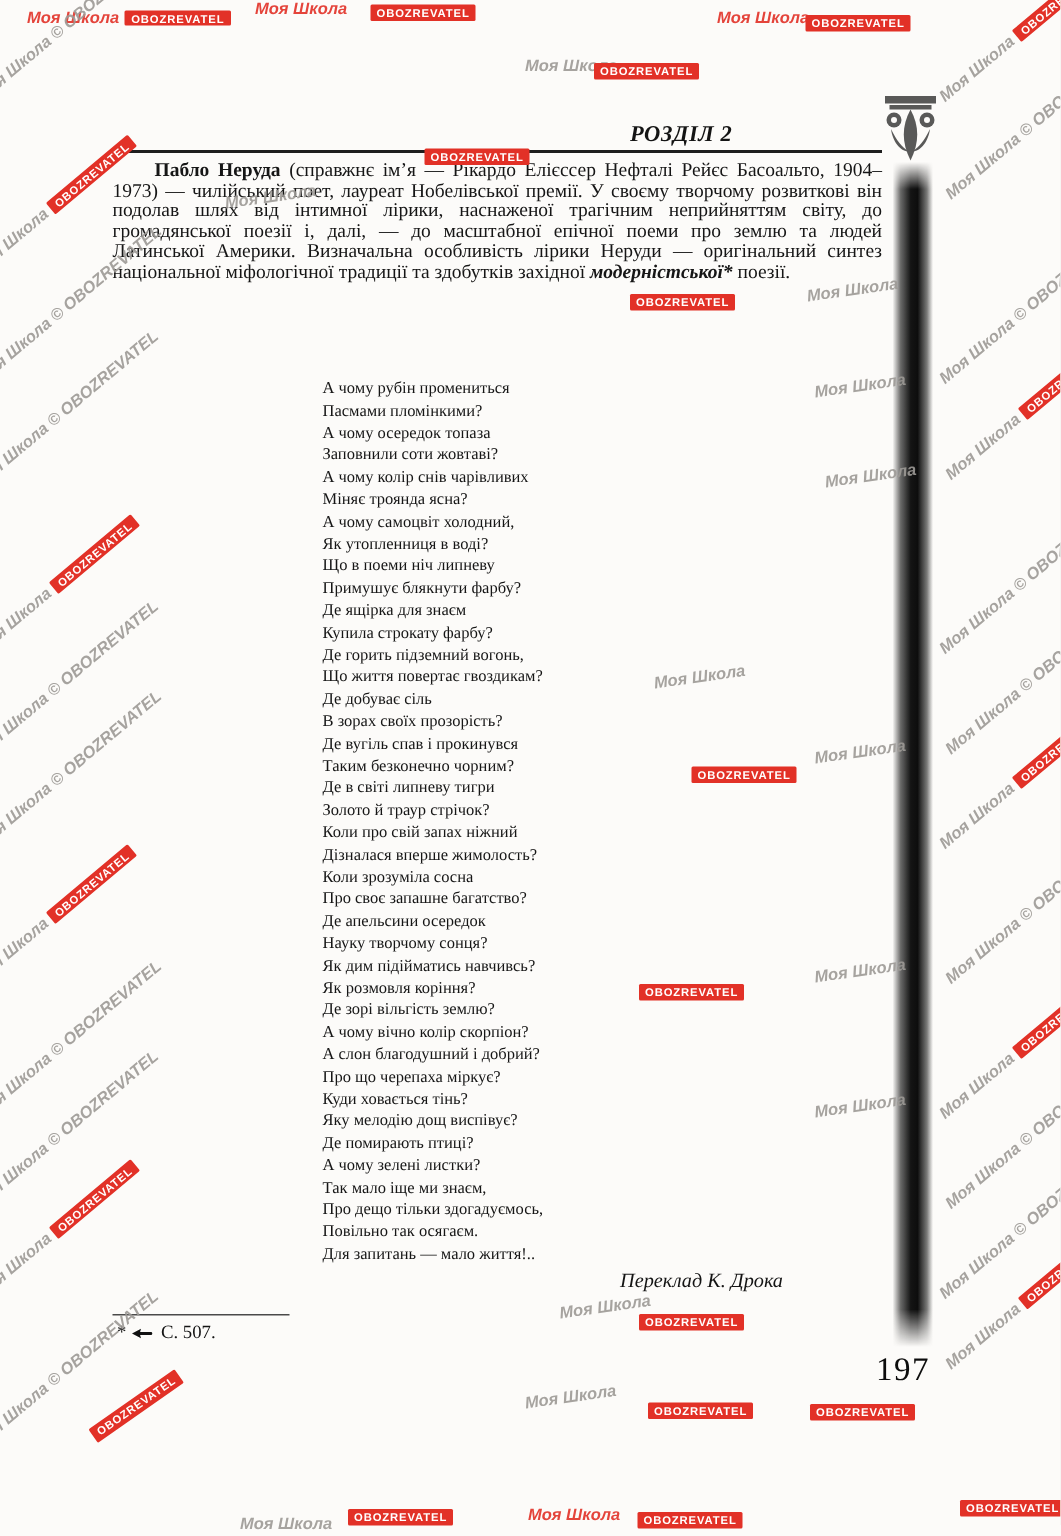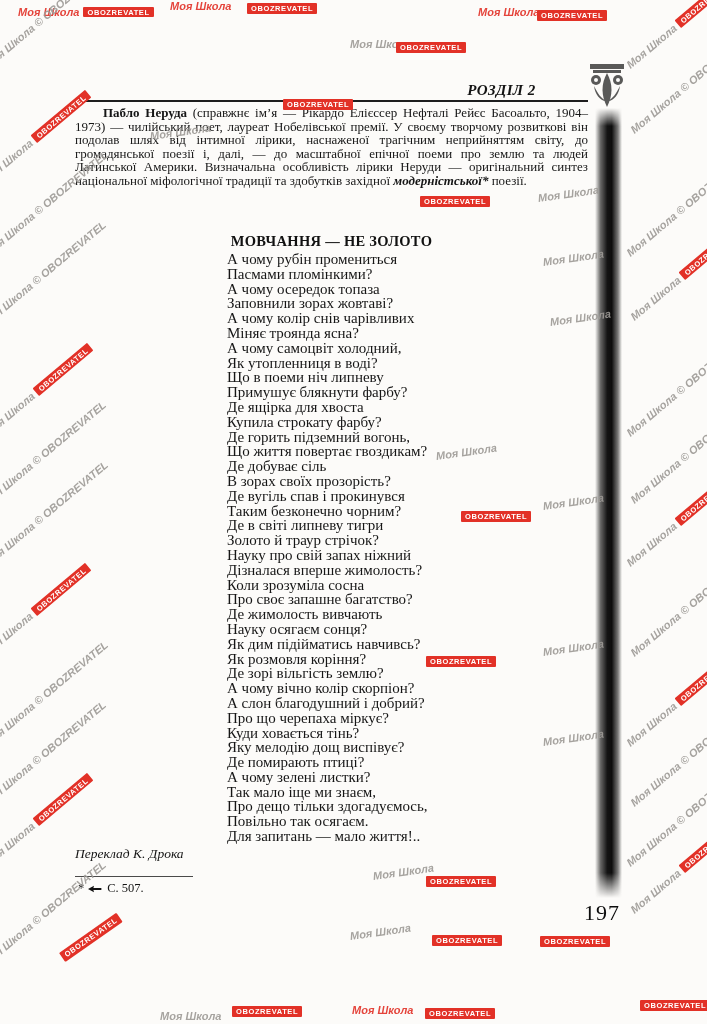--- a/index.html
+++ b/index.html
@@ -7,21 +7,21 @@
     width:707px;height:1024px;overflow:hidden;
     background:#efedea;
     font-family:"Liberation Serif", serif;
   }
   .page{
     position:relative;width:707px;height:1024px;overflow:hidden;
     background:#fcfbf9;
   }
   
   .chapter{
-    position:absolute;top:82px;left:420px;width:163px;text-align:center;
+    position:absolute;top:82px;left:420px;width:163px;text-align:left;
     font-style:italic;font-weight:bold;font-size:15px;color:#141414;letter-spacing:.4px;
   }
   .header-rule{
     position:absolute;top:100px;left:75px;width:513px;height:2px;background:#1e1e1e;
   }
   .ornament{position:absolute;top:64px;left:588px;opacity:.85;}
   
   .gutter{
     position:absolute;left:595px;top:108px;width:27px;height:790px;
     background:linear-gradient(to right,
@@ -34,25 +34,25 @@
   .intro{
     position:absolute;top:106px;left:75px;width:513px;margin:0;
     font-size:13px;line-height:13.5px;text-align:justify;text-indent:28px;color:#161616;
   }
   
   .poem-title{
     position:absolute;top:233px;left:75px;width:513px;text-align:center;
     font-weight:bold;font-size:14.5px;color:#111;letter-spacing:.3px;
   }
   .poem{
-    position:absolute;top:252px;left:215px;font-size:15px;line-height:14.8px;color:#161616;margin-left:12px;
+    position:absolute;top:252px;left:215px;font-size:11px;line-height:14.8px;color:#161616;
   }
   .poem-line{white-space:nowrap;}
   .attribution{
-    position:absolute;top:846px;left:75px;width:447px;text-align:left;
+    position:absolute;top:846px;left:75px;width:447px;text-align:right;
     font-style:italic;font-size:13.5px;color:#141414;
   }
   
   .footnote-rule{position:absolute;top:876px;left:75px;width:118px;height:1px;background:#4a4a4a;}
   .footnote{
     position:absolute;top:881px;left:78px;font-size:12.5px;color:#141414;
     display:flex;align-items:center;gap:4px;
   }
   .pen{display:inline-flex;align-items:center;}
   .page-number{
@@ -92,49 +92,48 @@
         <path d="M6 22 C10 30 13 34 18 37 C12 37 7 30 6 22 Z"></path>
         <path d="M32 22 C28 30 25 34 20 37 C26 37 31 30 32 22 Z"></path>
       </g>
     </svg>
   </div>
 
   <div class="gutter"></div>
 
   <p class="intro" id="intro"><span style="font-weight: bold;">Пабло Неруда </span><span>(справжнє ім’я — Рікардо Елієссер Нефталі Рейєс Басоальто, 1904–1973) — чилійський поет, лауреат Нобелівської премії. У своєму творчому розвиткові він подолав шлях від інтимної лірики, наснаженої трагічним неприйняттям світу, до громадянської поезії і, далі, — до масштабної епічної поеми про землю та людей Латинської Америки. Визначальна особливість лірики Неруди — оригінальний синтез національної міфологічної традиції та здобутків західної </span><span style="font-weight: bold; font-style: italic;">модерністської*</span><span> поезії.</span></p>
 
-  <div class="poem-title">МОВЧАННЯ — НЕ ЗОЛОТО</div>
 
   <div class="poem" id="poem">
       <div class="poem-line">А чому рубін промениться</div>
       <div class="poem-line">Пасмами пломінкими?</div>
       <div class="poem-line">А чому осередок топаза</div>
-      <div class="poem-line">Заповнили зорах жовтаві?</div>
+      <div class="poem-line">Заповнили соти жовтаві?</div>
       <div class="poem-line">А чому колір снів чарівливих</div>
       <div class="poem-line">Міняє троянда ясна?</div>
       <div class="poem-line">А чому самоцвіт холодний,</div>
       <div class="poem-line">Як утопленниця в воді?</div>
       <div class="poem-line">Що в поеми ніч липневу</div>
       <div class="poem-line">Примушує блякнути фарбу?</div>
-      <div class="poem-line">Де ящірка для хвоста</div>
+      <div class="poem-line">Де ящірка для знаєм</div>
       <div class="poem-line">Купила строкату фарбу?</div>
       <div class="poem-line">Де горить підземний вогонь,</div>
       <div class="poem-line">Що життя повертає гвоздикам?</div>
       <div class="poem-line">Де добуває сіль</div>
       <div class="poem-line">В зорах своїх прозорість?</div>
       <div class="poem-line">Де вугіль спав і прокинувся</div>
       <div class="poem-line">Таким безконечно чорним?</div>
       <div class="poem-line">Де в світі липневу тигри</div>
       <div class="poem-line">Золото й траур стрічок?</div>
-      <div class="poem-line">Науку про свій запах ніжний</div>
+      <div class="poem-line">Коли про свій запах ніжний</div>
       <div class="poem-line">Дізналася вперше жимолость?</div>
       <div class="poem-line">Коли зрозуміла сосна</div>
       <div class="poem-line">Про своє запашне багатство?</div>
-      <div class="poem-line">Де жимолость вивчають</div>
-      <div class="poem-line">Науку осягаєм сонця?</div>
+      <div class="poem-line">Де апельсини осередок</div>
+      <div class="poem-line">Науку творчому сонця?</div>
       <div class="poem-line">Як дим підійматись навчивсь?</div>
       <div class="poem-line">Як розмовля коріння?</div>
       <div class="poem-line">Де зорі вільгість землю?</div>
       <div class="poem-line">А чому вічно колір скорпіон?</div>
       <div class="poem-line">А слон благодушний і добрий?</div>
       <div class="poem-line">Про що черепаха міркує?</div>
       <div class="poem-line">Куди ховається тінь?</div>
       <div class="poem-line">Яку мелодію дощ виспівує?</div>
       <div class="poem-line">Де помирають птиці?</div>
       <div class="poem-line">А чому зелені листки?</div>

